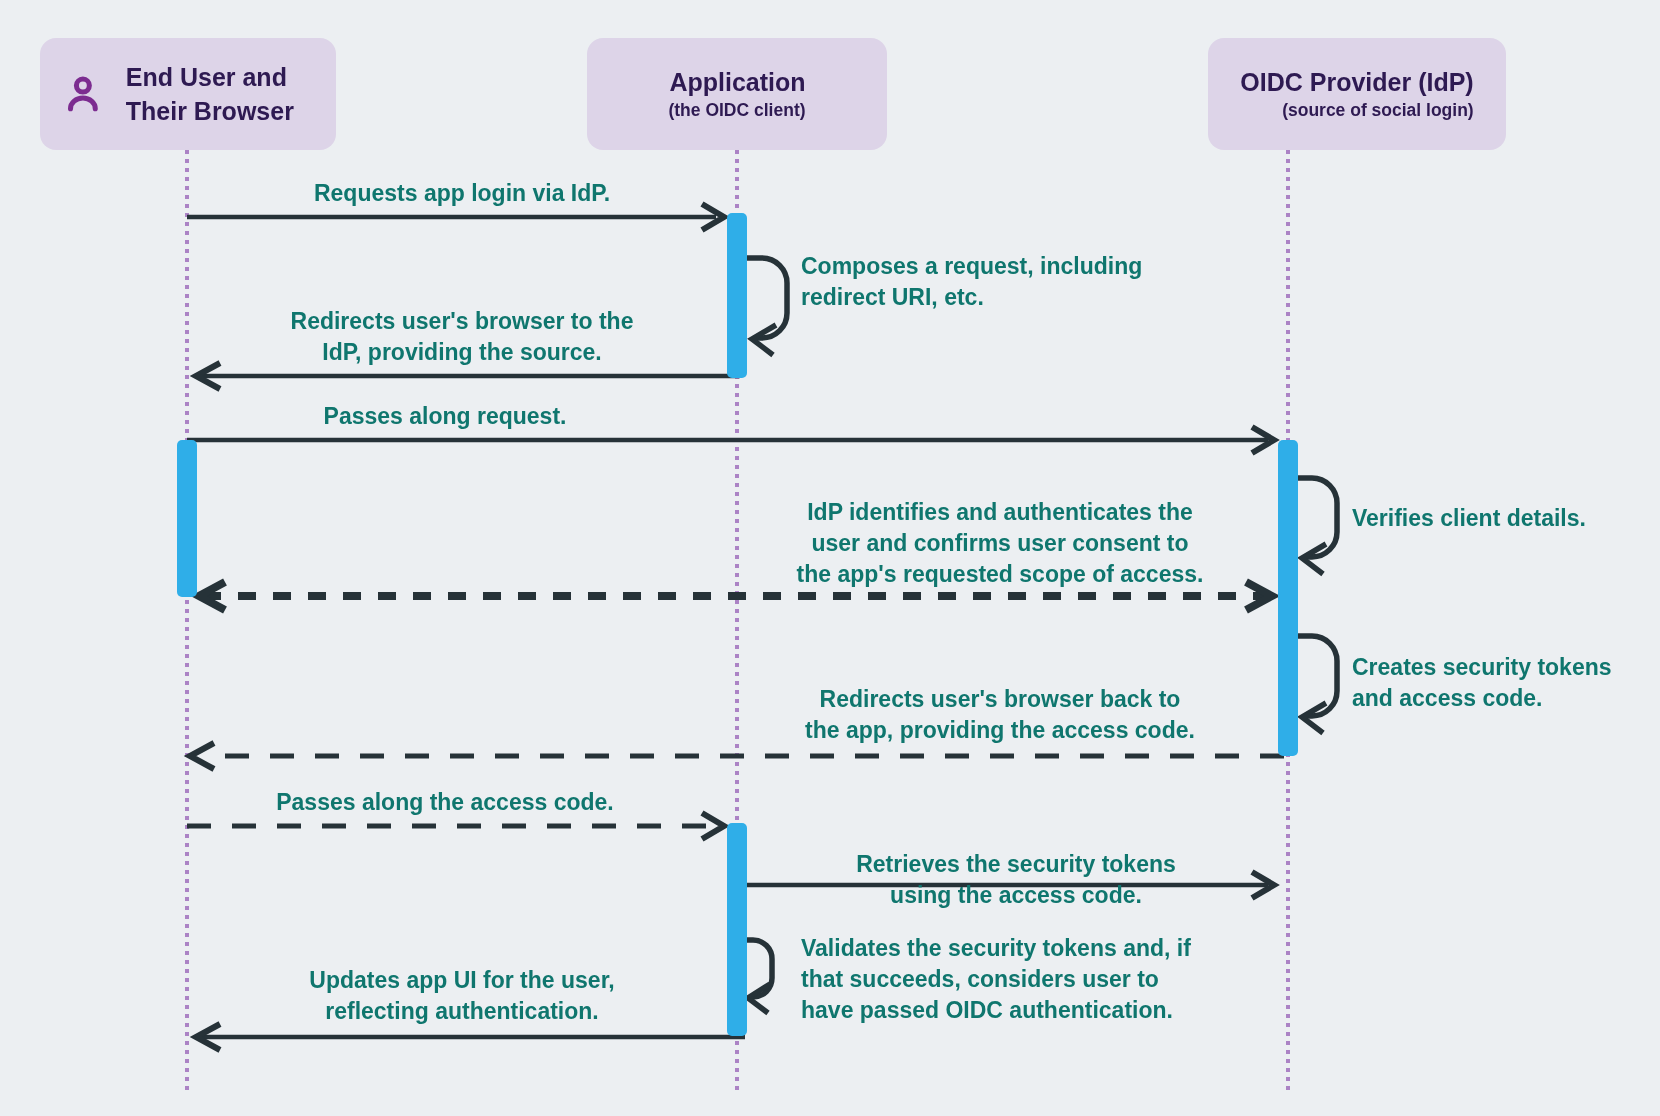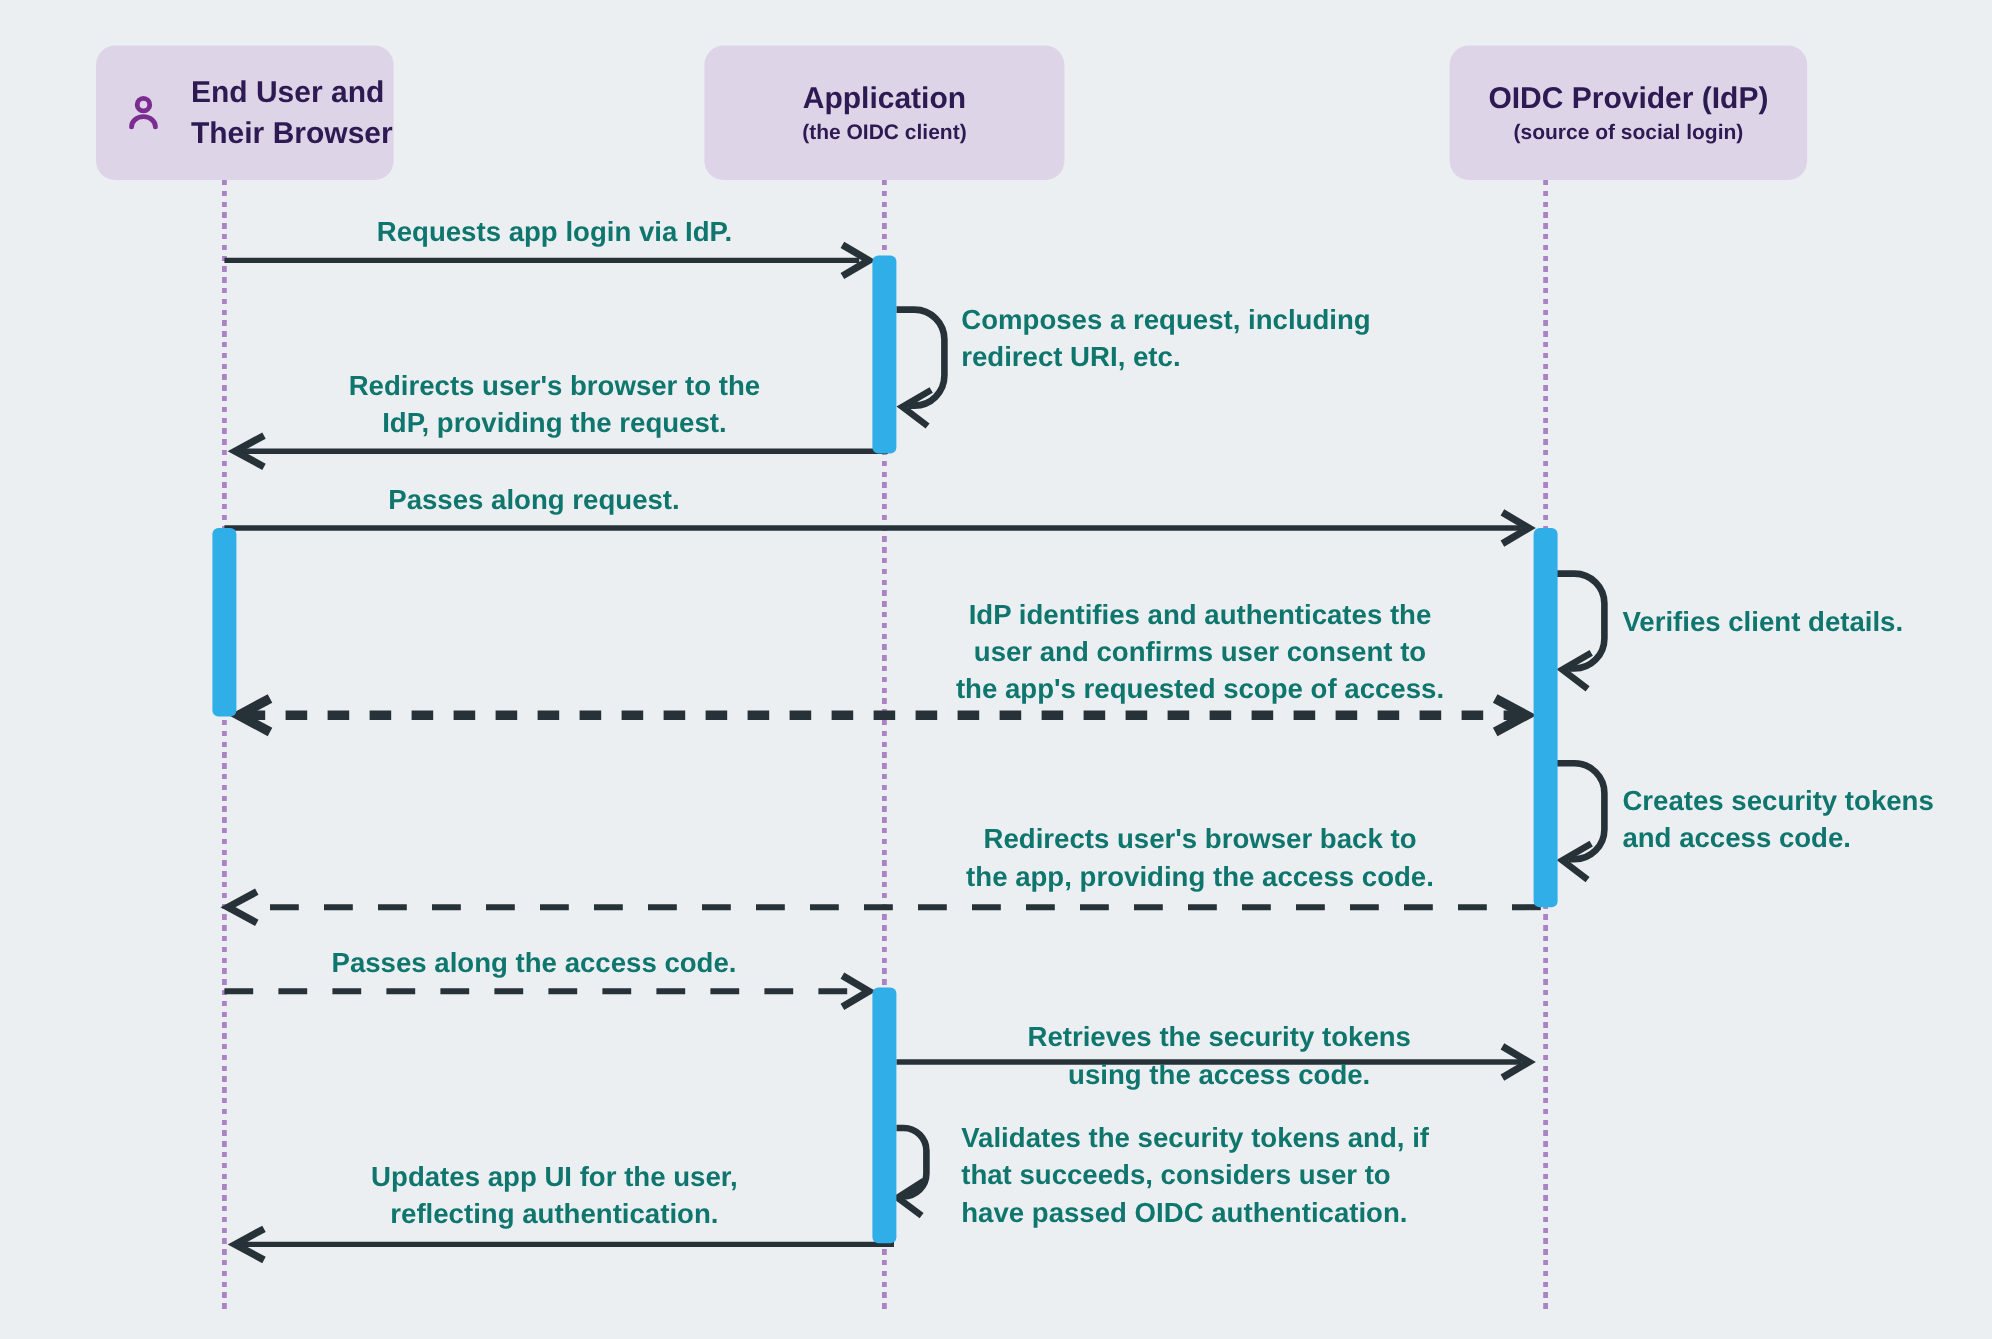--- a/index.html
+++ b/index.html
@@ -47,21 +47,21 @@
     box-sizing: border-box;
   }
   .actor-name-lines {
     font-size: 25px;
     font-weight: 700;
     line-height: 34px;
   }
   .actor-col {
     display: flex;
     flex-direction: column;
-    align-items: center;
+    align-items: flex-end;
     gap: 4px;
   }
   .actor-title {
     font-size: 25px;
     font-weight: 700;
     line-height: 28px;
   }
   .actor-sub {
     font-size: 17.5px;
     font-weight: 700;
@@ -104,21 +104,21 @@
 </style>
 </head>
 <body>
 
 <div id="canvas">
 
   <div class="lifeline" style="left:185px;"></div>
   <div class="lifeline" style="left:735px;"></div>
   <div class="lifeline" style="left:1286px;"></div>
 
-  <div class="actor" style="left:40px; width:248px;margin-left:40px;">
+  <div class="actor" style="left:40px; width:296px;">
     <div class="actor-user-inner">
       <svg width="54" height="58" viewBox="0 0 60 64" aria-hidden="true">
         <circle cx="30" cy="17" r="11.5" fill="none" stroke="#7C2C90" stroke-width="9"></circle>
         <path d="M8 58 A22 19 0 0 1 52 58" fill="none" stroke="#7C2C90" stroke-width="9" stroke-linecap="round"></path>
       </svg>
       <div class="actor-name-lines">
         <span>End User and</span>
         <span>Their Browser</span>
       </div>
     </div>
@@ -211,21 +211,21 @@
     <span>Requests app login via IdP.</span>
   </div>
 
   <div class="label" style="left:801px; top:251px;">
     <span>Composes a request, including</span>
     <span>redirect URI, etc.</span>
   </div>
 
   <div class="label center" style="left:212px; top:306px; width:500px;">
     <span>Redirects user's browser to the</span>
-    <span>IdP, providing the request.</span>
+    <span>IdP, providing the source.</span>
   </div>
 
   <div class="label center" style="left:195px; top:401px; width:500px;">
     <span>Passes along request.</span>
   </div>
 
   <div class="label center" style="left:750px; top:497px; width:500px;">
     <span>IdP identifies and authenticates the</span>
     <span>user and confirms user consent to</span>
     <span>the app's requested scope of access.</span>

